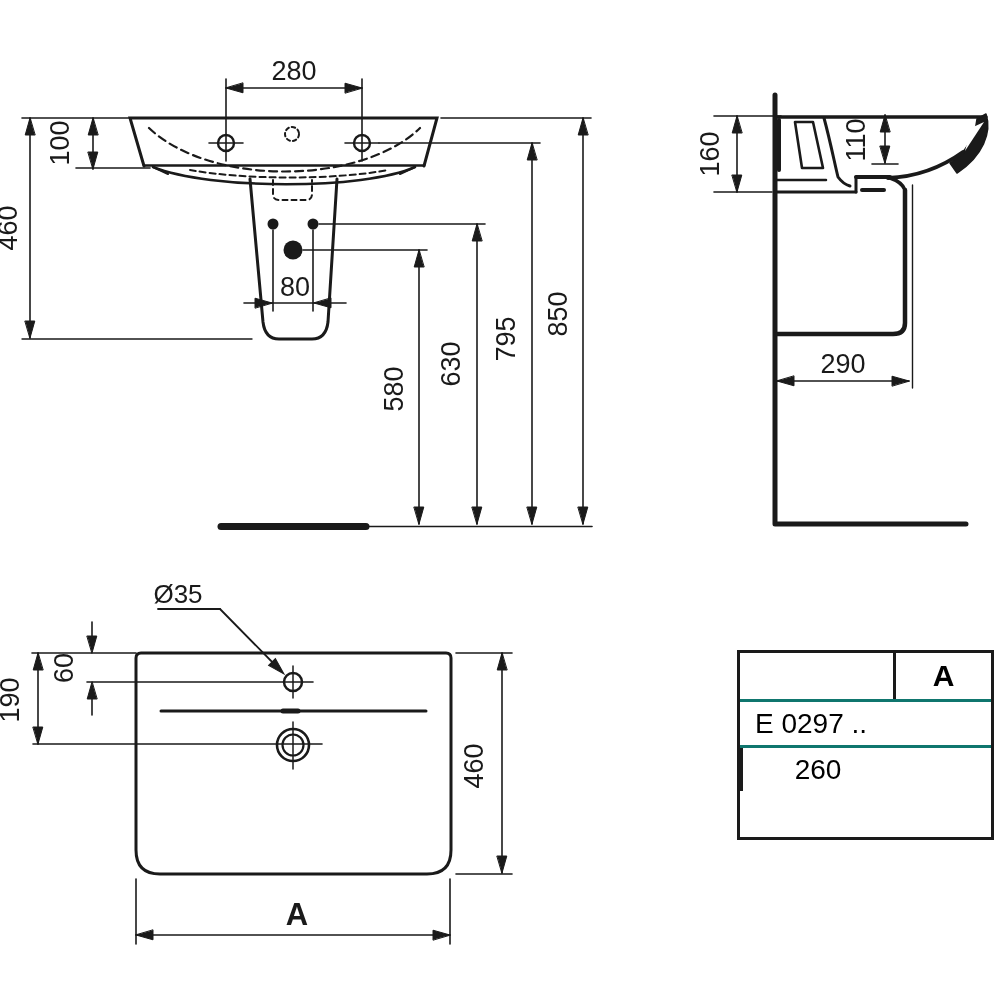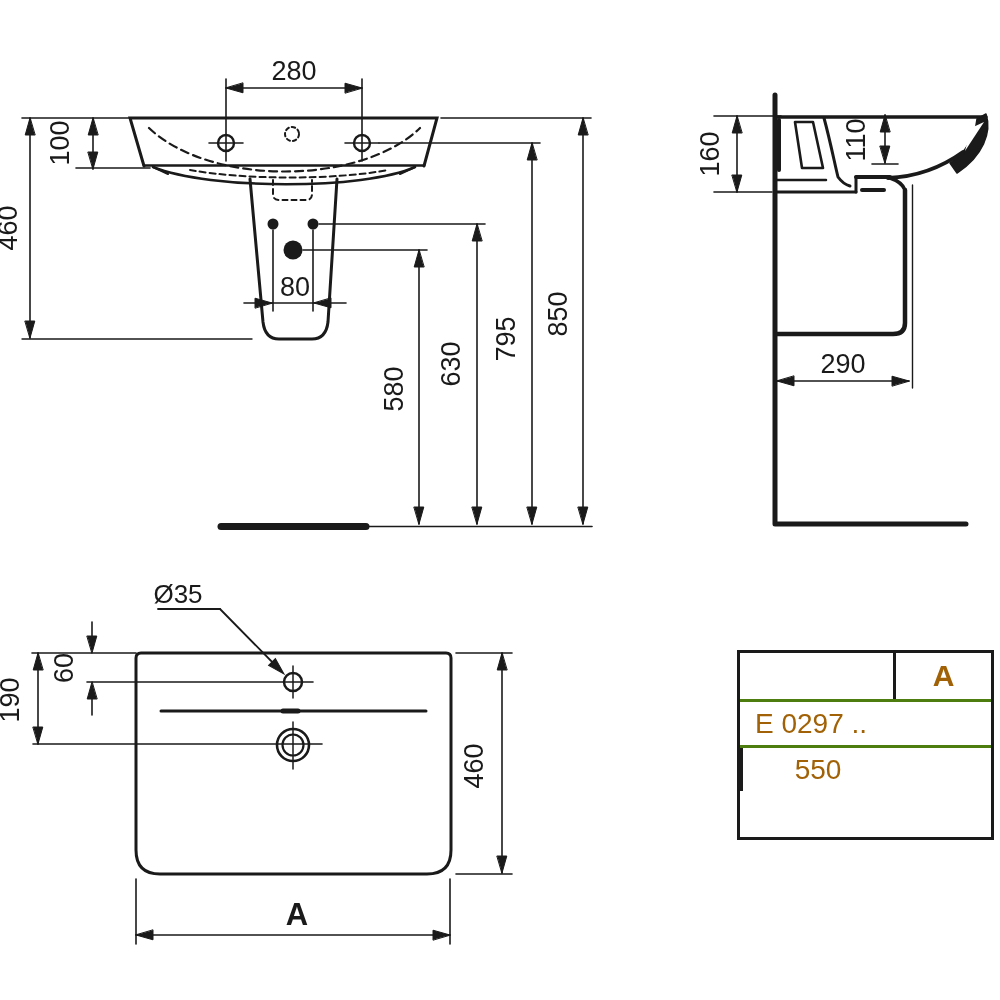--- a/index.html
+++ b/index.html
@@ -1,26 +1,26 @@
 <!DOCTYPE html>
 <html><head>
 <meta charset="utf-8">
 <style>
   html,body{margin:0;padding:0;background:#fff;}
   .page{position:relative;width:1000px;height:1000px;background:#ffffff;overflow:hidden;
-        font-family:"Liberation Sans", sans-serif;color:#a16207;}
+        font-family:"Liberation Sans", sans-serif;color:#000000;}
   svg{position:absolute;left:0;top:0;}
   svg text{font-family:"Liberation Sans", sans-serif;font-size:27px;fill:#1a1a1a;text-anchor:middle;}
   svg text.small{font-size:26px;}
   svg text.big{font-size:31px;font-weight:bold;}
   
   .spec-table{position:absolute;left:737px;top:650px;width:251px;border:3px solid #1a1a1a;
               display:grid;grid-template-rows:repeat(4,46px);background:#fff;}
   .spec-row{display:grid;grid-template-columns:153px 1fr;}
-  .spec-row + .spec-row{border-top:3px solid #4d7c0f;}
+  .spec-row + .spec-row{border-top:3px solid #0f766e;}
   .cell{display:flex;align-items:center;font-size:28px;}
   .cell.model{padding-left:15px;justify-content:flex-start;}
   .cell.val{border-left:3px solid #1a1a1a;justify-content:center;}
   .cell.hdr{font-weight:bold;font-size:30px;}
 </style>
 </head>
 <body>
 
 <div class="page">
 
@@ -200,17 +200,17 @@
 
   <div class="spec-table">
     <div class="spec-row">
       <div class="cell model"></div>
       <div class="cell val hdr">A</div>
     </div>
     <div class="spec-row">
       <div class="cell model">E 0297 ..</div>
     </div>
     <div class="spec-row">
-      <div class="cell val">550</div>
+      <div class="cell val">260</div>
     </div>
   </div>
 
 </div>
 
 </body></html>

